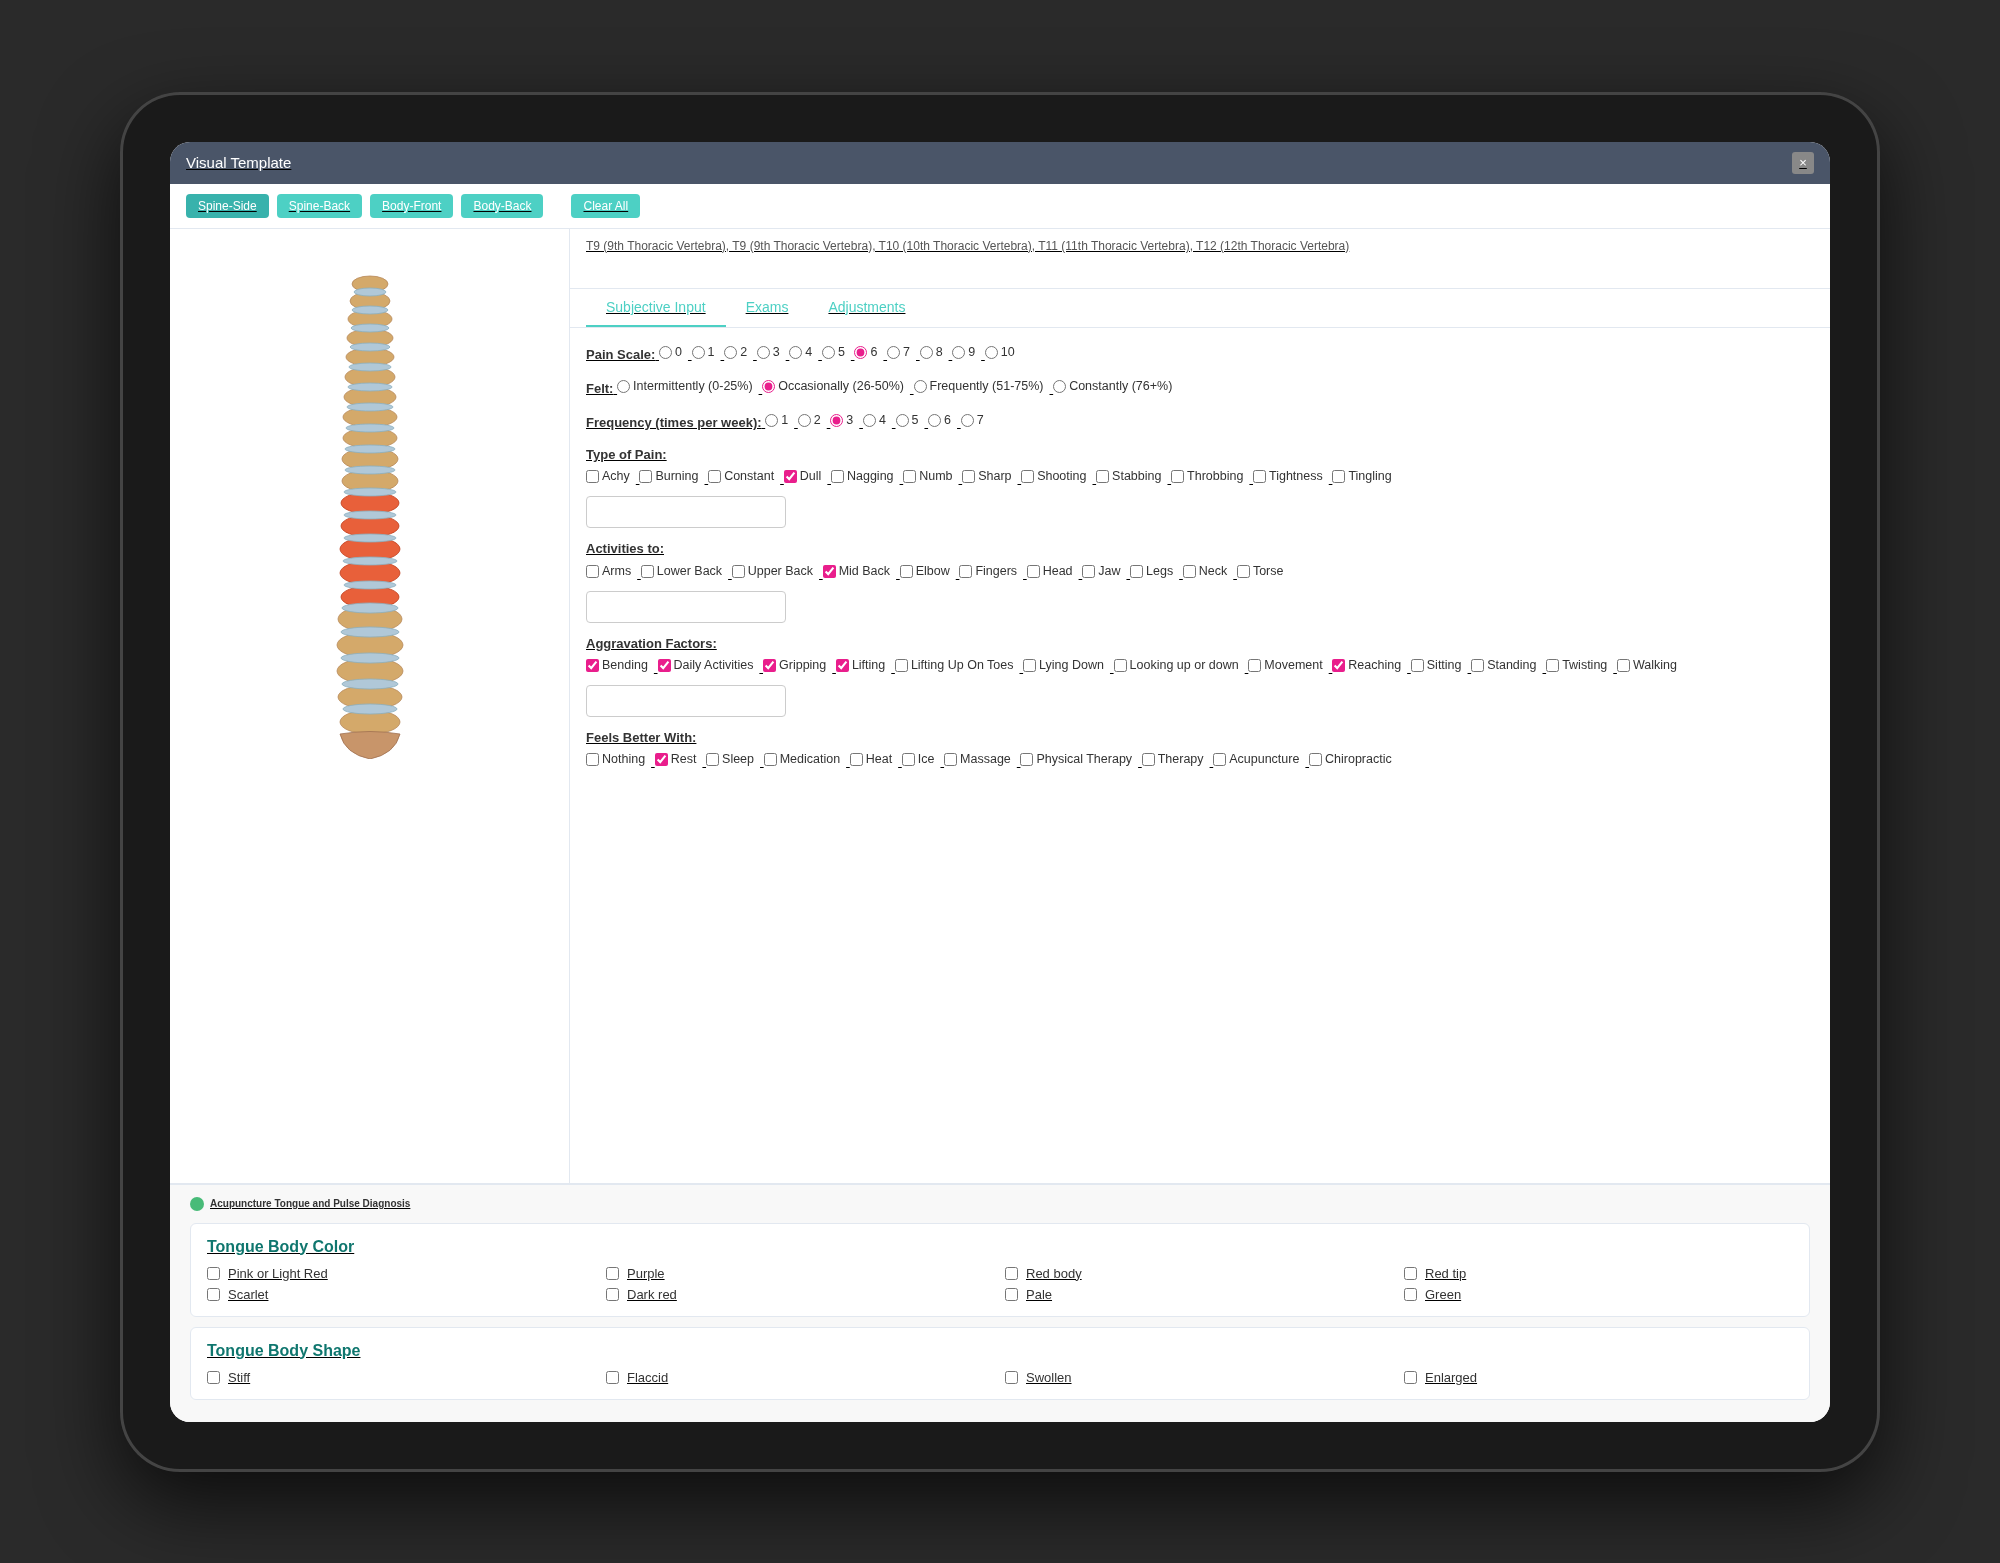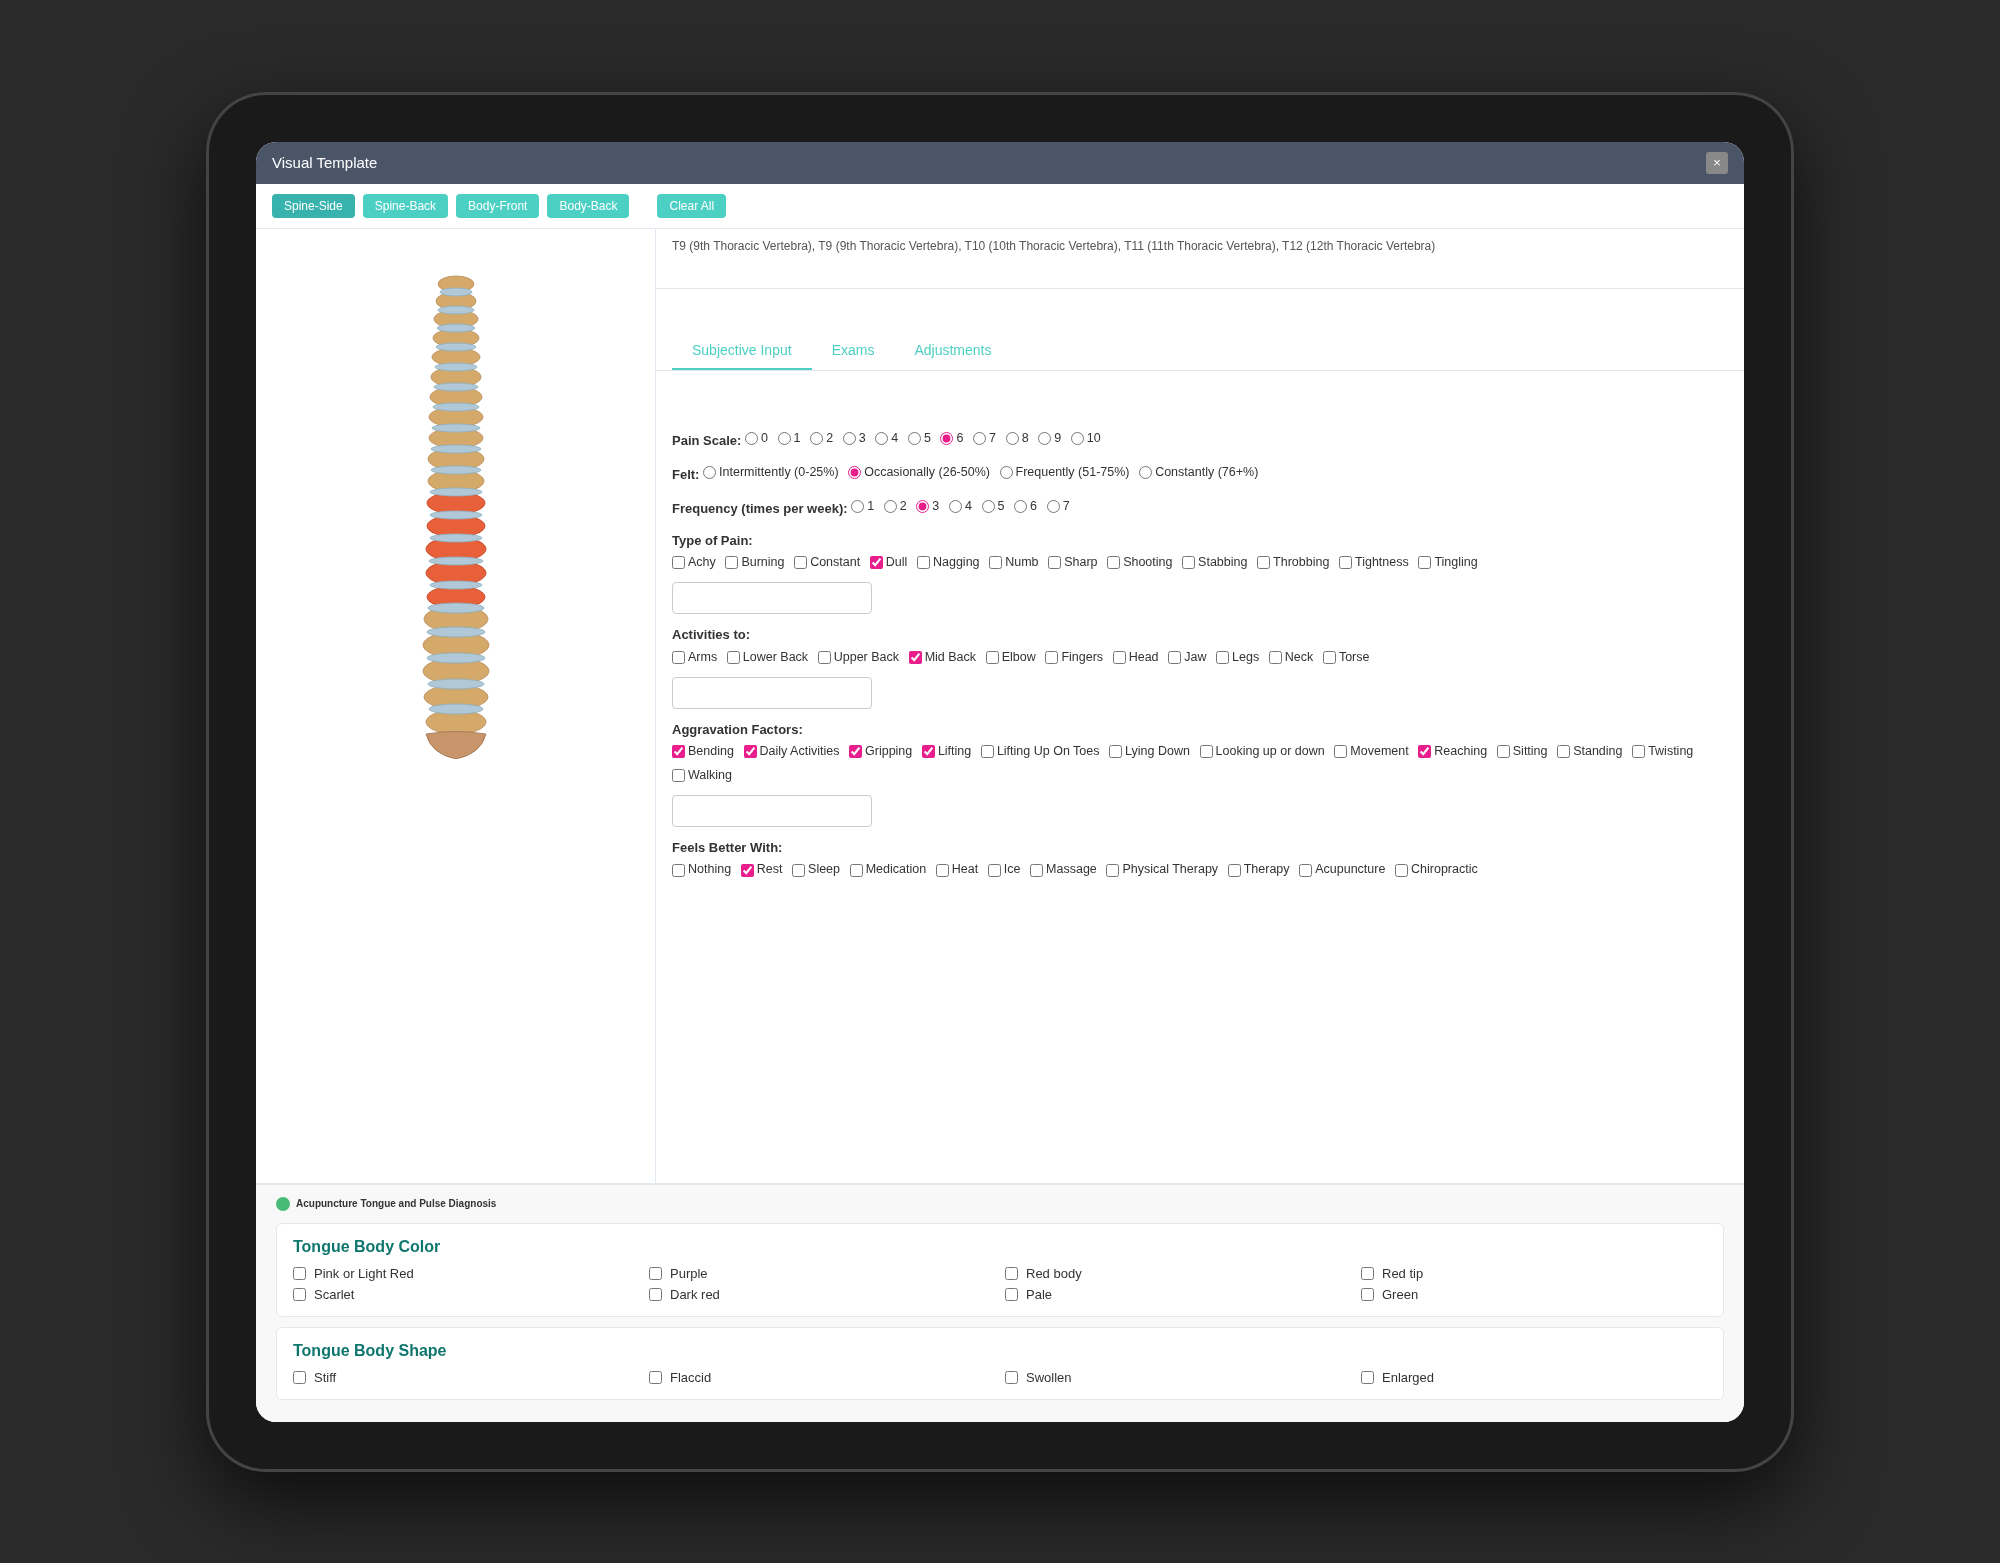--- a/index.html
+++ b/index.html
@@ -5,27 +5,28 @@
     * { box-sizing: border-box; margin: 0; padding: 0; }
     body {
       background: #2a2a2a;
       display: flex;
       justify-content: center;
       align-items: center;
       min-height: 100vh;
       font-family: -apple-system, BlinkMacSystemFont, 'Segoe UI', Helvetica, Arial, sans-serif;
     }
     .tablet-frame {
-      width: 1588px;
+      width: 1760px;
       height: 1380px;
       background: #1a1a1a;
       border-radius: 60px;
       padding: 50px;
       box-shadow: 0 30px 80px rgba(0,0,0,0.7), inset 0 0 0 3px #444;
       position: relative;
+      text-decoration: underline;
     }
     .tablet-screen {
       width: 100%;
       height: 100%;
       background: #fff;
       border-radius: 20px;
       overflow: hidden;
       display: flex;
       flex-direction: column;
     }
@@ -101,21 +102,20 @@
       padding: 10px;
       border-right: 1px solid #e2e8f0;
       overflow: hidden;
     }
     
     .right-panel {
       flex: 1;
       display: flex;
       flex-direction: column;
       overflow-y: auto;
-      gap: 43px;
     }
     .selected-text {
       padding: 10px 16px;
       font-size: 12px;
       color: #555;
       border-bottom: 1px solid #e2e8f0;
       min-height: 60px;
     }
     .tabs-row {
       display: flex;

